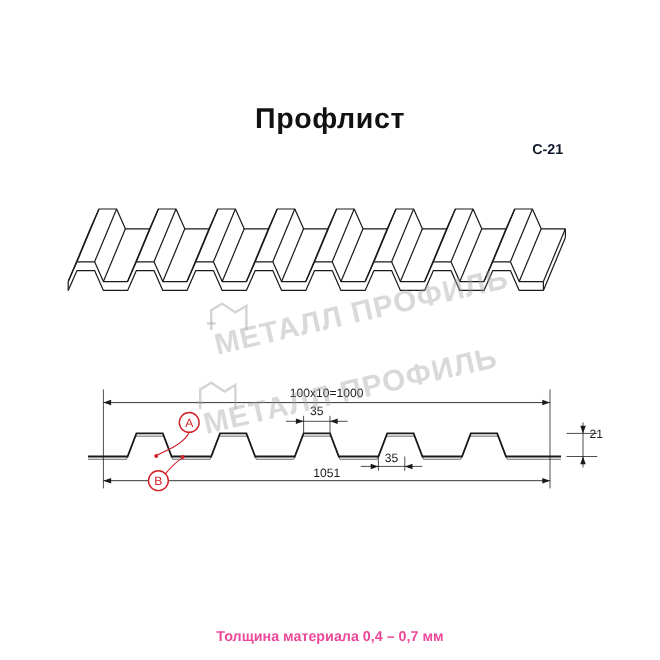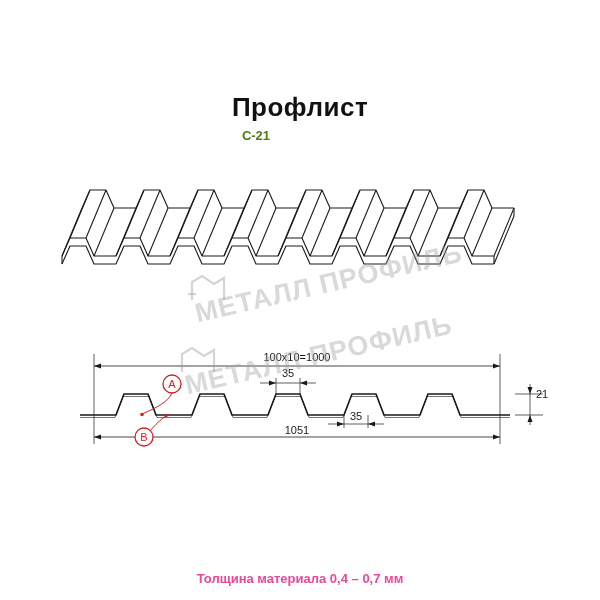--- a/index.html
+++ b/index.html
@@ -31,24 +31,24 @@
     font-size: 26px;
     font-weight: bold;
     letter-spacing: 0.5px;
     color: #111111;
   }
   .subtitle {
     position: absolute;
     top: 88px;
     left: 0;
     width: 512px;
-    text-align: center;
+    text-align: right;
     font-size: 13px;
     font-weight: bold;
-    color: #4d7c0f;
+    color: #0f172a;
   }
   .footer {
     position: absolute;
     top: 531px;
     left: 0;
     width: 600px;
     text-align: center;
     font-size: 13px;
     font-weight: bold;
     color: #ec4899;

